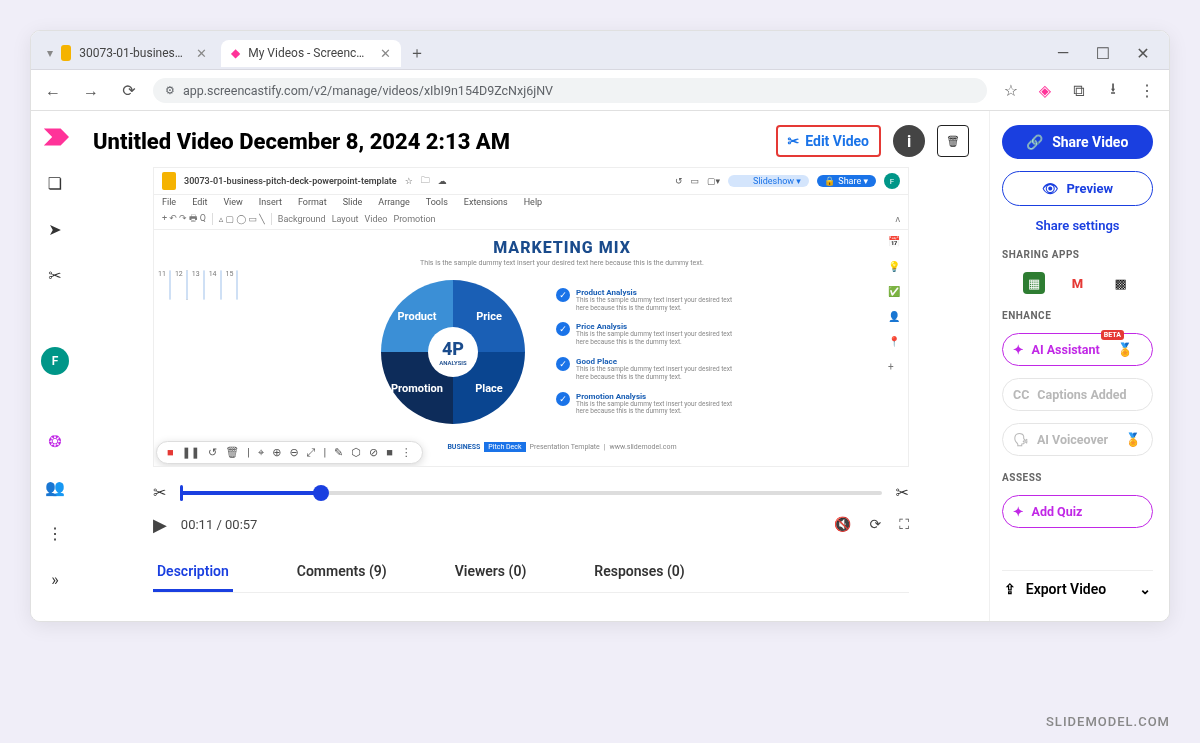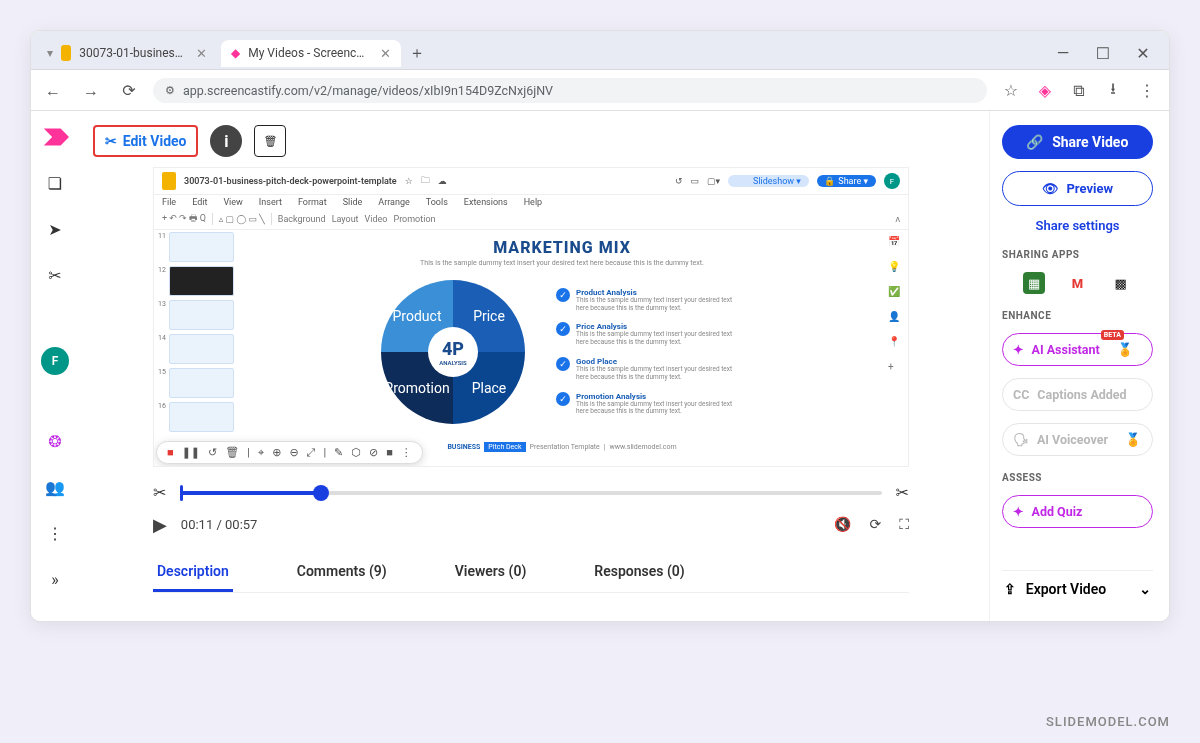--- a/index.html
+++ b/index.html
@@ -43,31 +43,31 @@
 .gslides-bar { display: flex; align-items: center; gap: 8px; padding: 4px 8px; font-size: 9px; color: #555; border-bottom: 1px solid #eee; }
 .gslides-bar .gicon { width: 14px; height: 18px; background: #f5b301; border-radius: 2px; }
 .gslides-bar .title { font-weight: 600; color: #444; }
 .gslides-bar .pill { background: #1a73e8; color: #fff; border-radius: 10px; padding: 1px 8px; font-size: 9px; }
 .gslides-bar .pill.light { background: #d4e5fc; color: #1a73e8; padding-left: 25px; }
 .gslides-bar .presenter-av { width: 16px; height: 16px; border-radius: 50%; background: #009688; color: #fff; font-size: 8px; display: flex; align-items: center; justify-content: center; }
 .gslides-menu { font-size: 9px; color: #555; padding: 2px 8px; display: flex; gap: 16px; }
 .gslides-tools { font-size: 9px; color: #777; padding: 2px 8px; display: flex; gap: 6px; align-items: center; border-bottom: 1px solid #eee; }
 .gslides-tools .sep { width: 1px; height: 12px; background: #ddd; }
 .gslides-body { display: flex; height: 230px; }
-.thumbs { width: 84px; overflow: hidden; padding: 2px 4px; display: flex; flex-direction: column; gap: 4px; }
+.thumbs { width: 84px; overflow: hidden; padding: 2px 4px; display: flex; flex-direction: row; gap: 4px; margin-top: 38px; }
 .thumb { display: flex; gap: 3px; font-size: 7px; color: #777; }
 .thumb .timg { flex: 1; height: 30px; background: #eaf2fb; border: 1px solid #cfe0f5; border-radius: 2px; }
 .canvas { flex: 1; position: relative; padding: 8px 8px 8px 8px; display: flex; flex-direction: column; align-items: center; background: #fff; }
 .canvas h2 { color: #1a4b8c; font-size: 16px; font-weight: 800; letter-spacing: 1px; }
 .canvas .sub { font-size: 7px; color: #888; margin: 2px 0 10px 0; }
 .mix-row { display: flex; gap: 28px; align-items: center; }
 .chart { position: relative; width: 150px; height: 150px; }
 .chart .center { position: absolute; top: 50%; left: 50%; width: 50px; height: 50px; transform: translate(-50%,-50%); border-radius: 50%; background: #fff; display: flex; flex-direction: column; align-items: center; justify-content: center; font-size: 18px; font-weight: 800; color: #1a4b8c; }
 .chart .center small { font-size: 6px; font-weight: 600; }
-.chart .q { position: absolute; width: 72px; height: 72px; display: flex; align-items: center; justify-content: center; color: #fff; font-size: 14px; font-weight: 400; text-align: center; }
+.chart .q { position: absolute; width: 72px; height: 72px; display: flex; align-items: center; justify-content: center; color: #fff; font-size: 11px; font-weight: 700; text-align: center; }
 .q1 { top: 3px; left: 3px; background: #3b8fd6; border-radius: 72px 0 0 0; }
 .q2 { top: 3px; right: 3px; background: #1a5fb5; border-radius: 0 72px 0 0; }
 .q3 { bottom: 3px; left: 3px; background: #0d2c5a; border-radius: 0 0 0 72px; }
 .q4 { bottom: 3px; right: 3px; background: #0a4590; border-radius: 0 0 72px 0; }
 .mix-list { display: flex; flex-direction: column; gap: 10px; font-size: 8px; }
 .mix-list .row { display: flex; gap: 6px; }
 .mix-list .chk { width: 14px; height: 14px; background: #1a73e8; border-radius: 50%; color: #fff; display: flex; align-items: center; justify-content: center; font-size: 9px; }
 .mix-list .hd { color: #1a5fb5; font-weight: 700; }
 .mix-list .txt { font-size: 6.5px; color: #888; max-width: 170px; line-height: 1.2; }
 .footer-strip { font-size: 7px; color: #888; margin-top: auto; display: flex; gap: 4px; align-items: center; }
@@ -168,20 +168,21 @@
           <span>F</span>
         </div>
       <div class="item badge" style="margin-top:34px">❂</div>
       <div class="item" style="color:#1a73e8">👥</div>
       <div class="item">⋮</div>
       <div class="item">»</div>
     </div>
 
     <div class="main">
       <div class="header">
+        <h1>Untitled Video December 8, 2024 2:13 AM</h1>
         <div class="editvid">
           <span>✂</span>
           <span>Edit Video</span>
         </div>
         <div class="hicon" style="background:#444;color:#fff;font-weight:700">i</div>
         <div class="hicon" style="color:#222;border:1.5px solid #222;border-radius:4px;font-size:11px">🗑</div>
       </div>
 
       <div class="video-wrap">
 

